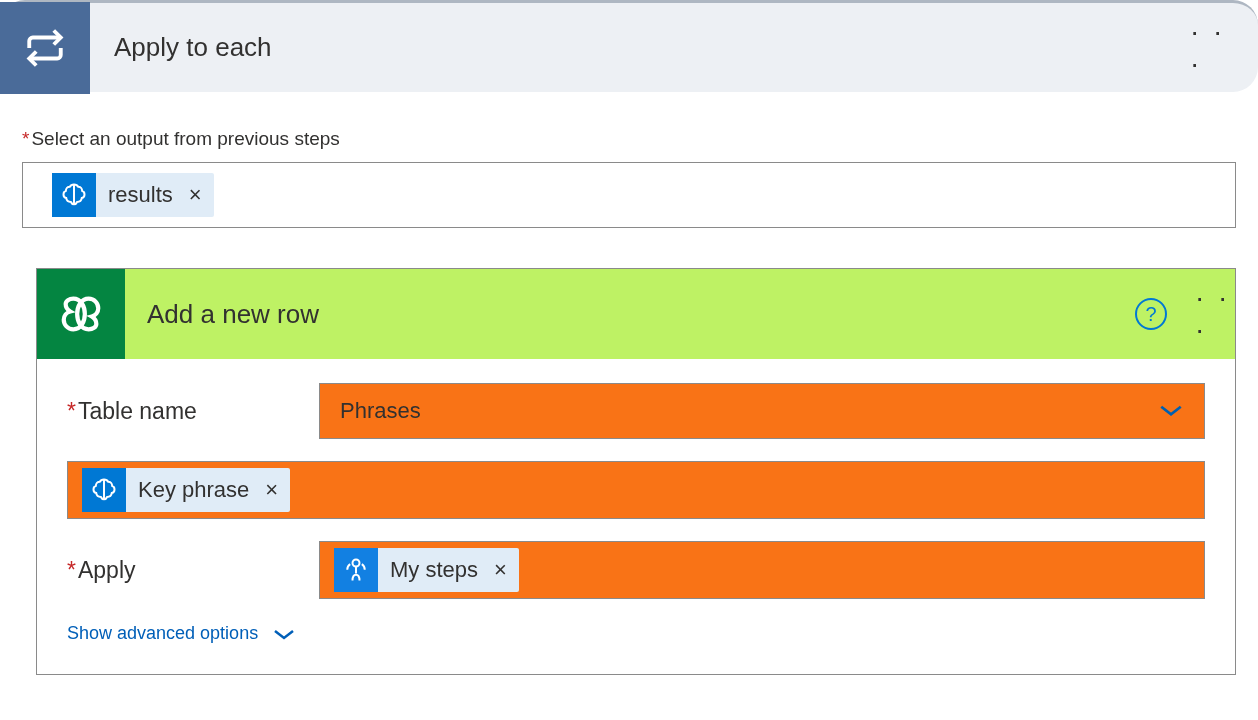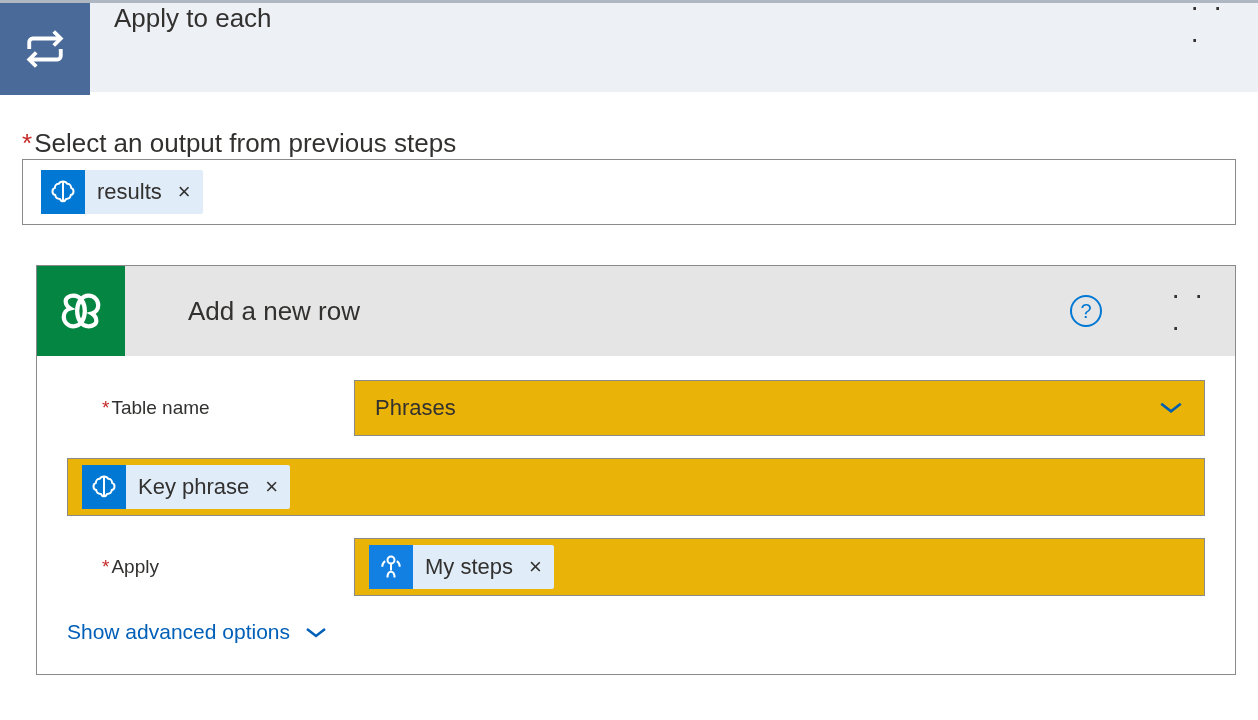--- a/index.html
+++ b/index.html
@@ -4,24 +4,26 @@
   <style>
     * { margin: 0; padding: 0; box-sizing: border-box; }
     body {
       font-family: "Segoe UI", -apple-system, sans-serif;
       background: #ffffff;
       font-size: 20px;
       color: #323130;
     }
     .outer-header {
       display: flex;
+      align-items: center;
       background: #edf0f4;
       border-top: 3px solid #aeb7c2;
       height: 92px;
       padding-right: 28px;
+      border-radius: 25px;
     }
     .outer-icon {
       width: 90px;
       height: 92px;
       background: #4a6b99;
       display: flex;
       align-items: center;
       justify-content: center;
       flex-shrink: 0;
     }
@@ -39,25 +41,25 @@
       display: flex;
       align-items: center;
       justify-content: center;
       cursor: pointer;
       color: #323130;
       font-size: 28px;
       letter-spacing: 3px;
     }
     .body-area { padding: 36px 22px 0 22px; }
     .req-asterisk { color: #c62828; margin-right: 2px; }
-    .field-title { font-size: 26px; color: #323130; margin-bottom: 0; }
+    .field-title { font-size: 19px; color: #323130; margin-bottom: 12px; }
     .token-box {
       border: 1px solid #8a8a8a;
       background: #ffffff;
-      padding: 10px 18px;
+      padding: 10px 29px;
       display: flex;
       align-items: flex-start;
       min-height: 58px;
     }
     .token {
       display: inline-flex;
       align-items: center;
       background: #e0ecf7;
       border-radius: 2px;
       height: 44px;
@@ -79,26 +81,24 @@
       color: #323130;
       padding: 0 12px 0 4px;
       cursor: pointer;
     }
 
     .inner-card {
       margin: 40px 0 0 14px;
       border: 1px solid #8a8a8a;
     }
     .inner-header {
-      background: #e5e5e5;
+      background: #bef264;
       display: flex;
       align-items: center;
       height: 90px;
-      padding-right: 24px;
-      gap: 41px;
     }
     .inner-icon {
       width: 88px;
       height: 90px;
       background: #048541;
       display: flex;
       align-items: center;
       justify-content: center;
       flex-shrink: 0;
     }
@@ -124,40 +124,39 @@
     }
     .form-section { background: #ffffff; padding: 24px 30px 30px 30px; }
     .form-row {
       display: flex;
       align-items: center;
       margin-bottom: 22px;
     }
     .form-label {
       width: 252px;
       flex-shrink: 0;
-      font-size: 19px;
-      margin-left: 35px;
+      font-size: 23px;
     }
     .form-control {
       flex: 1;
       border: 1px solid #8a8a8a;
       min-height: 56px;
       display: flex;
       align-items: center;
       padding: 6px 14px;
       font-size: 22px;
-      background: #eab308;
+      background: #f97316;
     }
     .select-control { justify-content: space-between; cursor: pointer; padding: 6px 20px; }
     .chevron svg { stroke: #0060b0; fill: none; stroke-width: 2.5; }
     .adv-link {
       display: flex;
       align-items: center;
       color: #005fb8;
-      font-size: 21px;
+      font-size: 18px;
       margin-top: 24px;
       cursor: pointer;
       gap: 14px;
     }
     .adv-link svg { stroke: #005fb8; fill: none; stroke-width: 2.5; }
   </style>
 </head>
 <body>
 
 <div class="outer-header">

